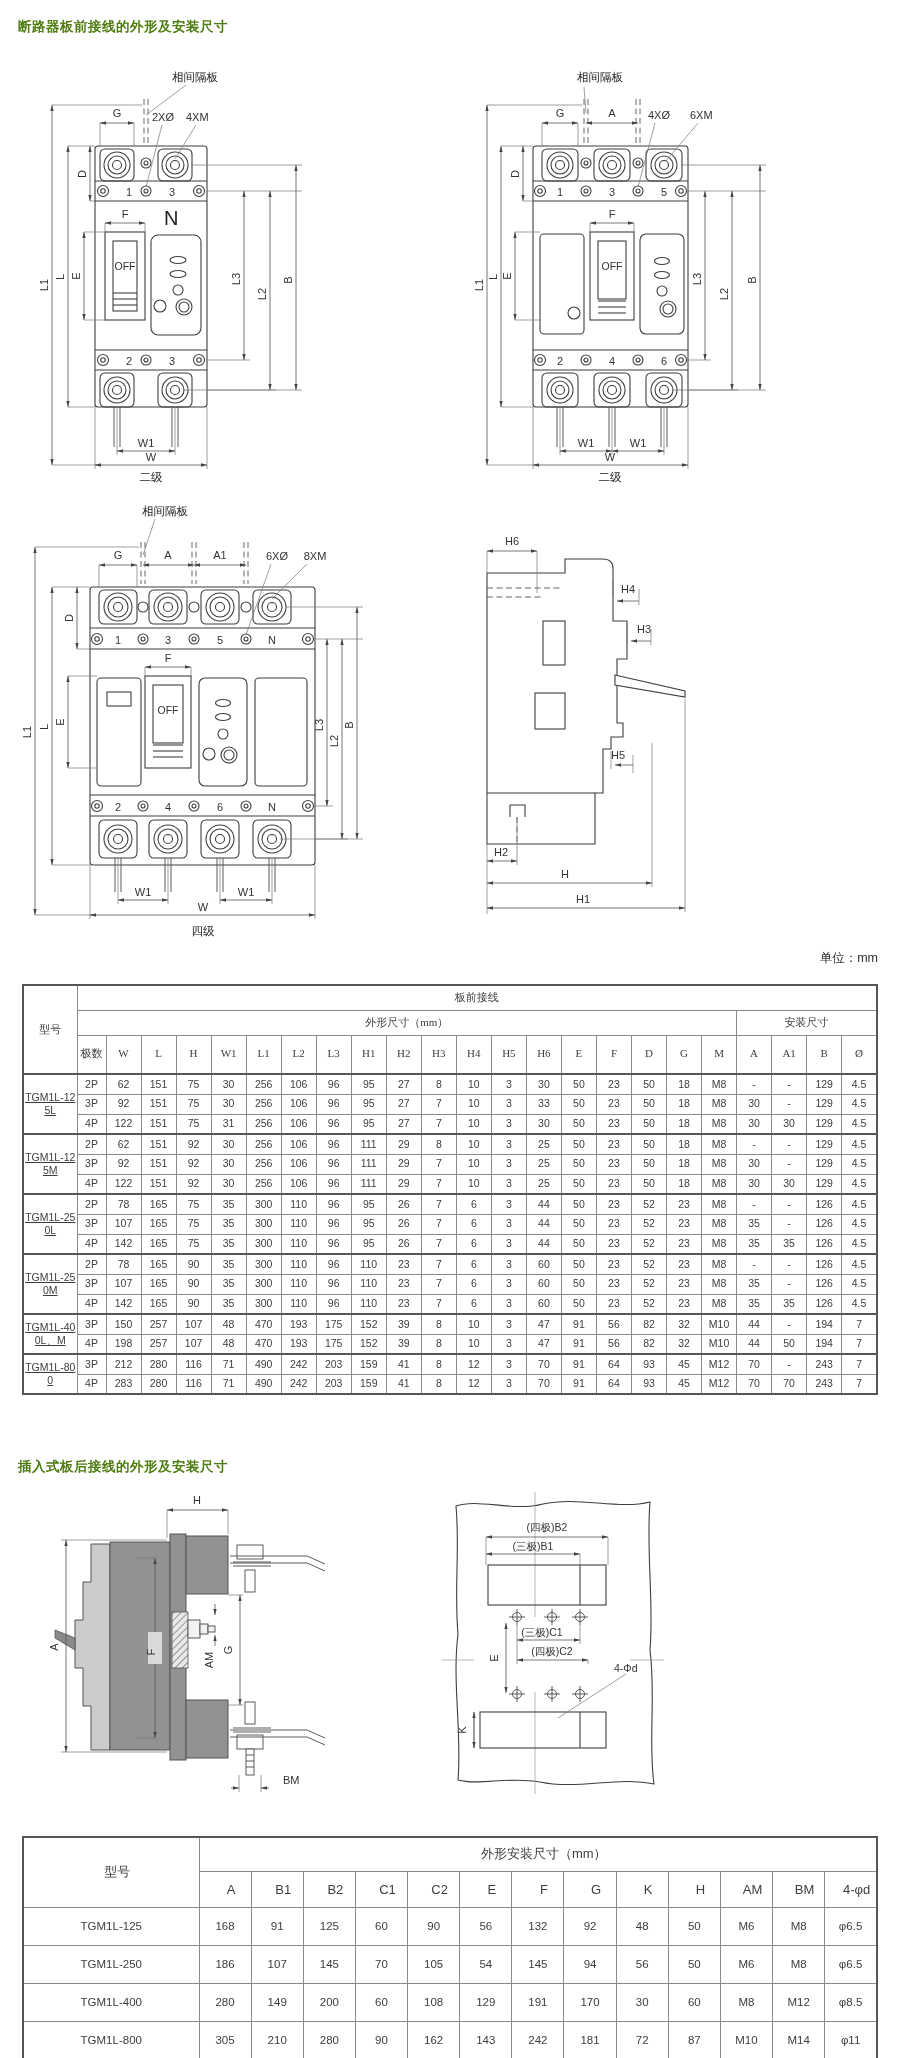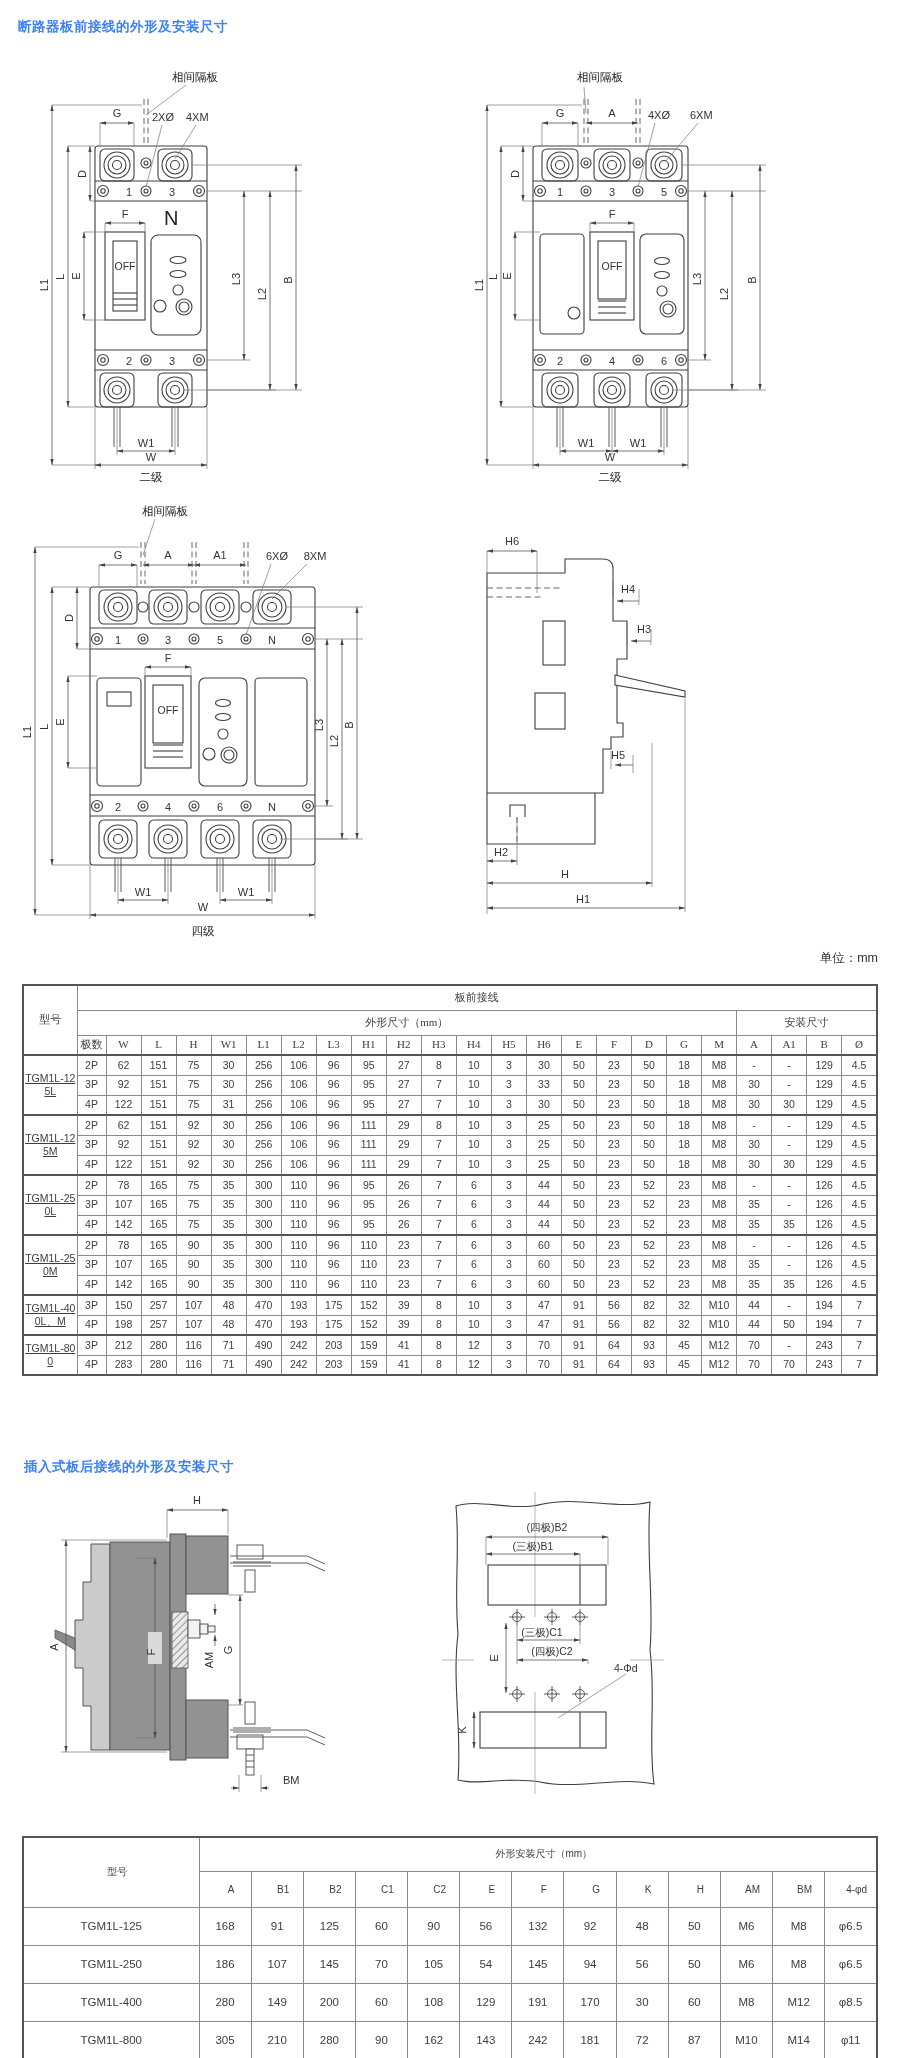--- a/index.html
+++ b/index.html
@@ -1,37 +1,37 @@
 <!DOCTYPE html>
 <html lang="zh"><head>
 <meta charset="utf-8">
 <style>
   * { margin:0; padding:0; box-sizing:border-box; }
   html,body { background:#fff; }
   body { width:900px; height:2058px; position:relative; overflow:hidden;
          font-family:"Liberation Sans","DejaVu Sans",sans-serif; color:#333; }
   .abs { position:absolute; }
-  .sec-title { font-size:13.5px; font-weight:bold; color:#3b82f6; letter-spacing:.5px; }
+  .sec-title { font-size:13.5px; font-weight:bold; color:#4d7c0f; letter-spacing:.5px; }
   .unit-note { font-size:12.5px; color:#333;text-align:center; }
 
   
   table { border-collapse:collapse; table-layout:fixed; }
   #table1 { left:22px; top:984px; width:856px; font-size:10.5px; border:2px solid #555; }
   #table1 th, #table1 td { border:1px solid #8a8a8a; text-align:center; vertical-align:middle;
         padding:0 1px; font-weight:normal; color:#3d3d3d; word-break:break-all; line-height:1.25; }
   #table1 th { font-size:11px;font-family:Liberation Serif, serif; }
-  #table1 tr.hr1 { height:25px; } #table1 tr.hr2 { height:25px; } #table1 tr.hr3 { height:20px; }
+  #table1 tr.hr1 { height:25px; } #table1 tr.hr2 { height:25px; } #table1 tr.hr3 { height:39px; }
   #table1 tbody td { height:20px; }
   #table1 tbody tr.group-start td { border-top:2px solid #555; }
   #table1 .model-cell { font-size:10.5px;text-decoration:underline; }
 
   #table2 { left:22px; top:1836px; width:856px; font-size:11.5px; border:2px solid #555; }
   #table2 th, #table2 td { border:1px solid #8a8a8a; text-align:center; vertical-align:middle;
         font-weight:normal; color:#3d3d3d; }
-  #table2 th { font-size:10px;padding-left:12px; }
+  #table2 th { font-size:13px;padding-left:12px; }
   #table2 tr.hr1 { height:34px; } #table2 tr.hr2 { height:36px; }
   #table2 tbody tr { height:38px;margin-top:28px; }
 
   
   svg { overflow:visible; }
   .ol  { stroke:#3f3f3f; stroke-width:1.1; fill:none; }
   .th  { stroke:#4a4a4a; stroke-width:0.9; fill:none; }
   .dim { stroke:#555;   stroke-width:0.8; fill:none; }
   .ext { stroke:#777;   stroke-width:0.7; fill:none; }
   .dsh { stroke:#555;   stroke-width:0.9; fill:none; stroke-dasharray:6 3.5; }
@@ -985,21 +985,21 @@
         <td>45</td>
         <td>M12</td>
         <td>70</td>
         <td>70</td>
         <td>243</td>
         <td>7</td>
       </tr>
     </tbody>
 </table>
 
-<div class="abs sec-title" style="left:24px;top:1458px">插入式板后接线的外形及安装尺寸</div>
+<div class="abs sec-title" style="left:18px;top:1458px">插入式板后接线的外形及安装尺寸</div>
 
 <svg class="abs" style="left:25px;top:1492px" width="350" height="310" viewBox="0 0 350 310">
   <path d="M85,52 L66,52 L66,90 L58,90 L58,128 L50,128 L50,176 L58,176 L58,214 L66,214 L66,258 L85,258 Z" fill="#cbcbcb" stroke="#555" stroke-width="1"></path>
   <polygon points="50,146 30,138 30,146 50,158" fill="#8a8a8a" stroke="#555" stroke-width="0.8"></polygon>
   <rect x="85" y="50" width="60" height="208" fill="#929292" stroke="#555" stroke-width="1"></rect>
   <rect x="145" y="42" width="16" height="226" fill="#929292" stroke="#555" stroke-width="1"></rect>
   <rect x="161" y="44" width="42" height="58" fill="#929292" stroke="#555" stroke-width="1"></rect>
   <rect x="161" y="208" width="42" height="58" fill="#929292" stroke="#555" stroke-width="1"></rect>
   <rect x="147" y="120" width="16" height="56" fill="url(#hat)" stroke="#555" stroke-width="0.8"></rect>
   <g class="th">

